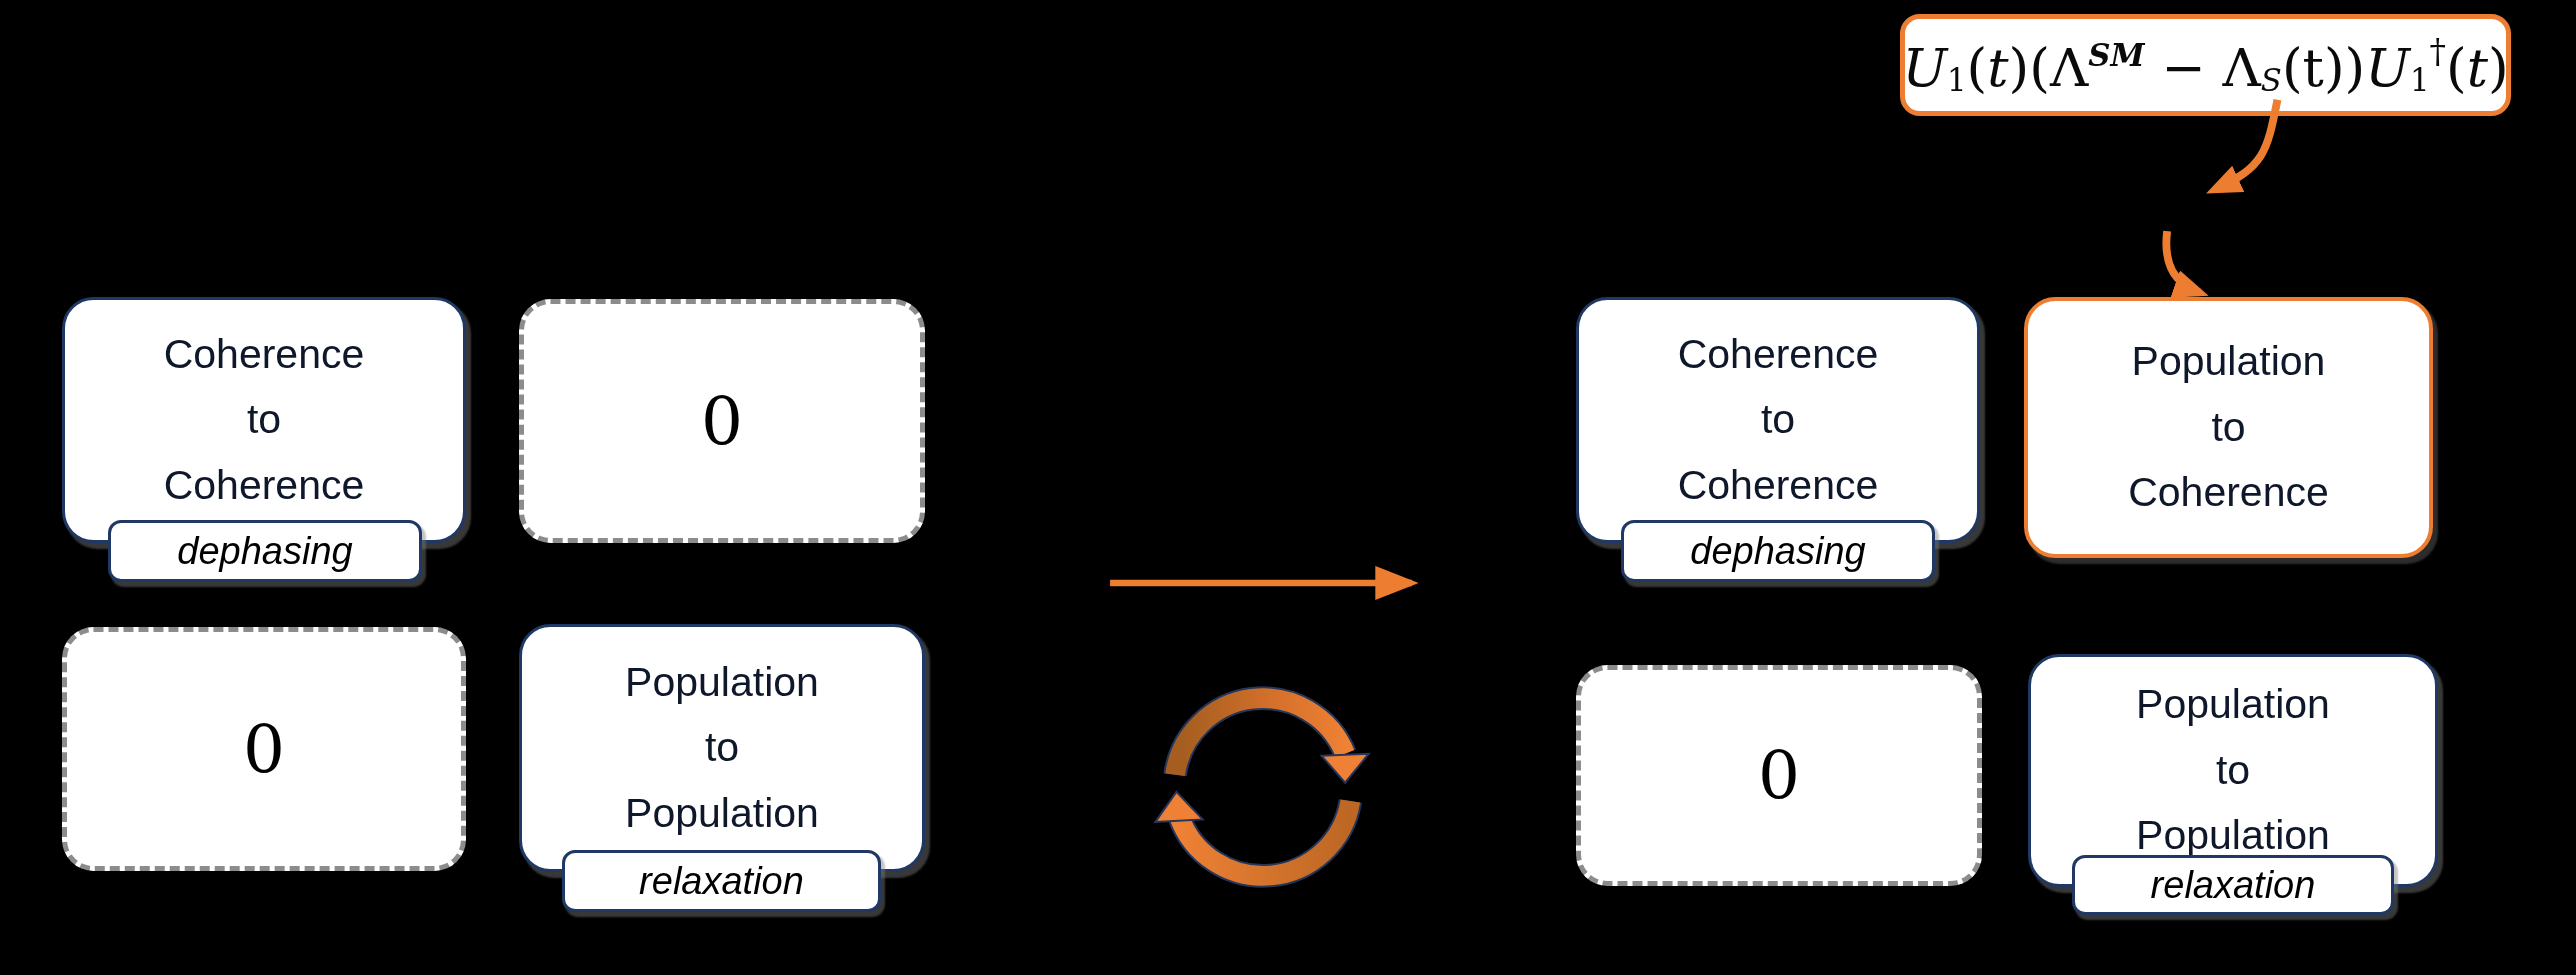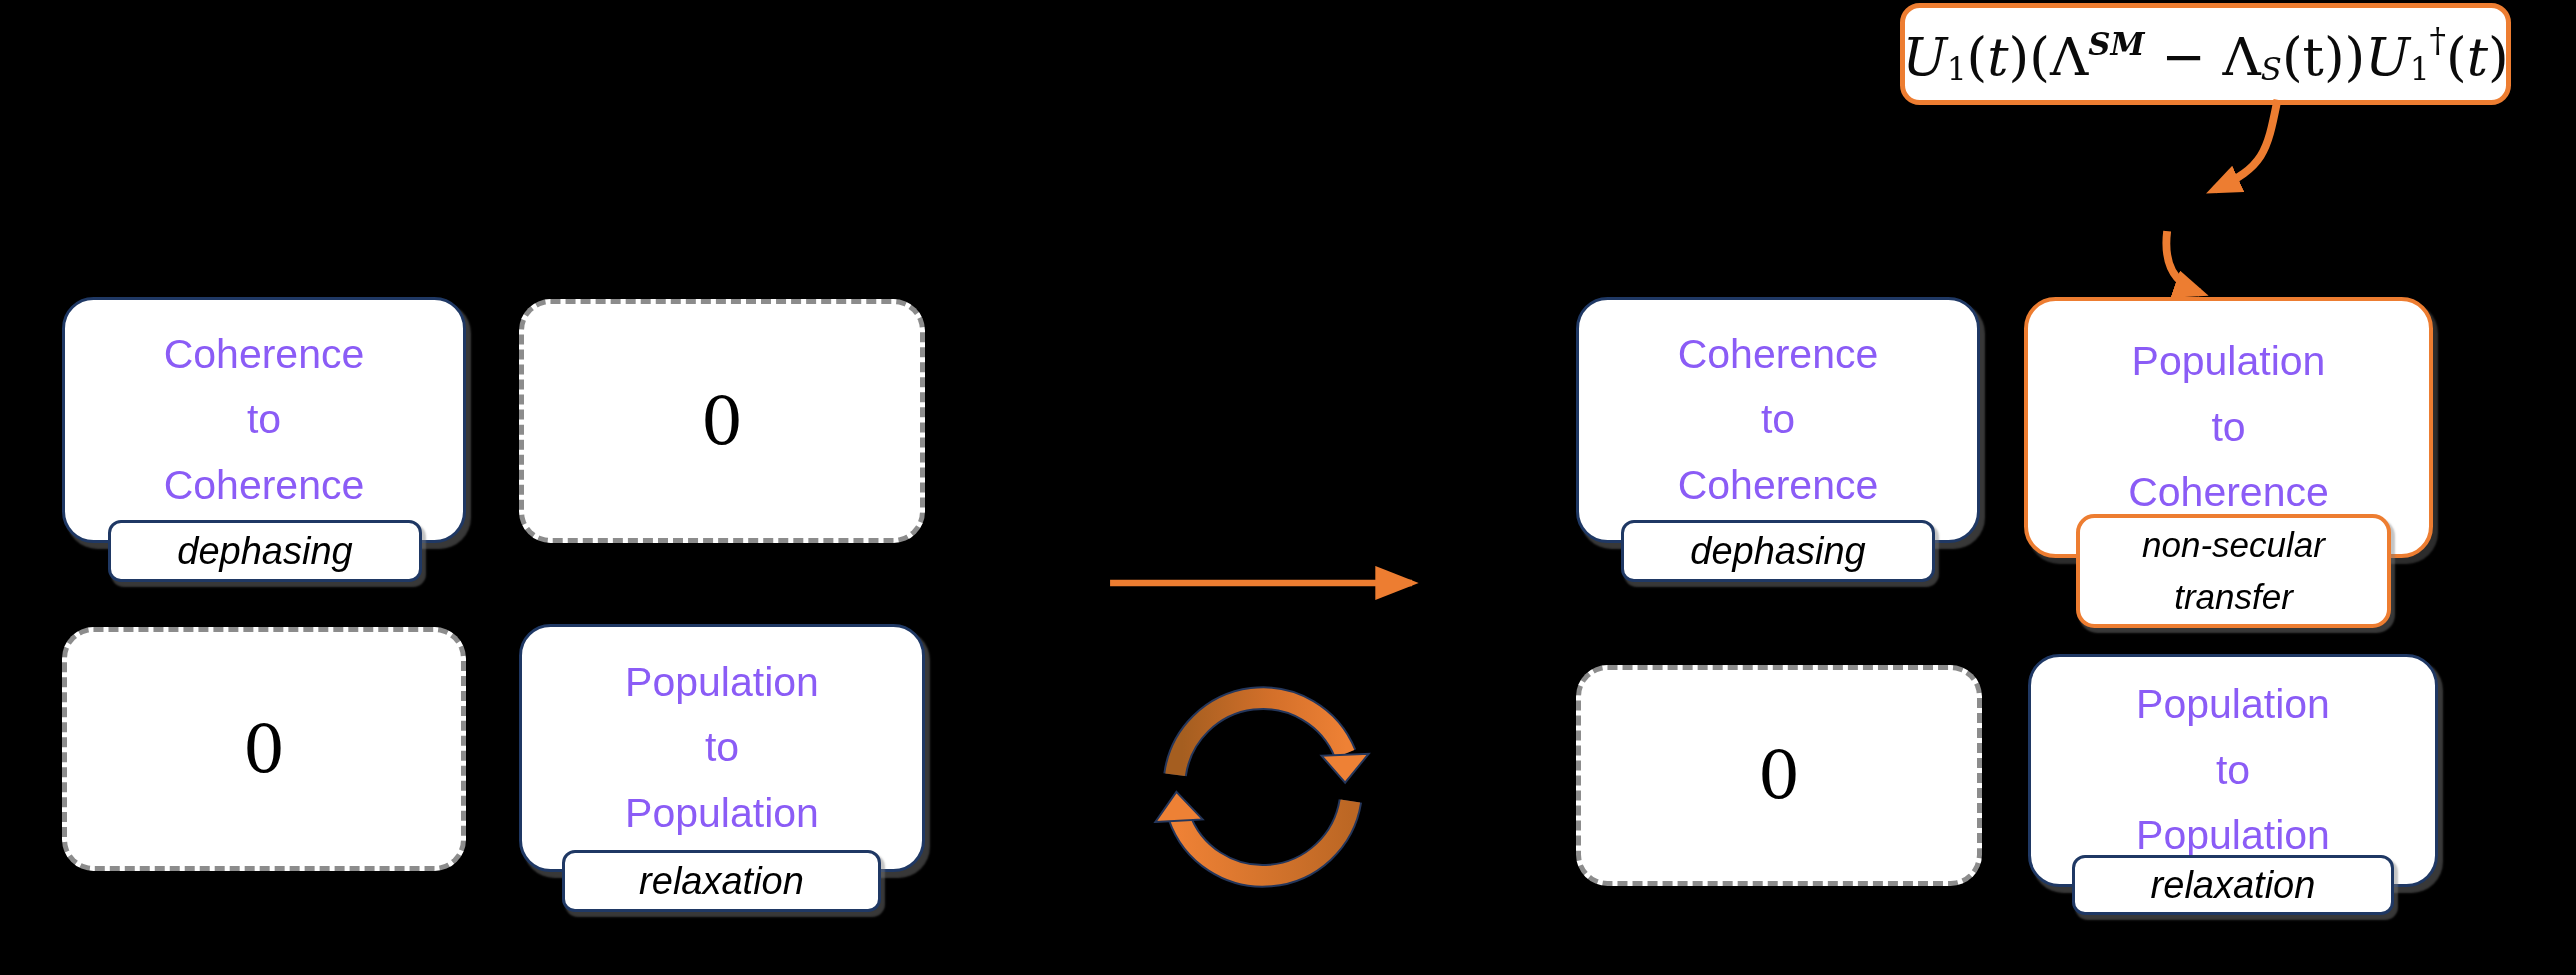--- a/index.html
+++ b/index.html
@@ -9,32 +9,32 @@
 
   .box{position:absolute;background:#fff;box-sizing:border-box;
        display:flex;align-items:center;justify-content:center;z-index:2;}
   .box.solid{border:3.9px solid #1F3864;border-radius:31.5px;
        box-shadow:4.6px 5.3px 2px rgba(125,125,125,0.45);}
   .box.dashed{border:5.3px dashed #8C8C8C;border-radius:31.5px;}
   .box.orange{border:4.6px solid #ED7D31;border-radius:31.5px;
        box-shadow:4.6px 5.3px 2px rgba(125,125,125,0.35);}
 
   .title{white-space:pre-line;text-align:center;font-size:41px;line-height:1.6;
-         color:#8b5cf6;letter-spacing:0;}
+         color:#0f172a;letter-spacing:0;}
   .zero{font-family:"DejaVu Serif",serif;font-size:66px;color:#000;}
 
   .badge{position:absolute;background:#fff;box-sizing:border-box;z-index:3;
          display:flex;align-items:center;justify-content:center;
          font-style:italic;color:#000;text-align:center;
          box-shadow:3.9px 4.6px 2px rgba(125,125,125,0.45);}
   .badge.navy{border:3.9px solid #1F3864;border-radius:13px;font-size:38px;margin-top:16px;}
   .badge.orangeb{border:4.6px solid #ED7D31;border-radius:18.4px;font-size:35px;
          line-height:1.5;white-space:pre-line;}
 
-  .formula-box{position:absolute;left:1900px;top:3px;width:611px;height:102px;
+  .formula-box{position:absolute;left:1900px;top:14px;width:611px;height:102px;
          background:#fff;border:5.3px solid #ED7D31;border-radius:19.7px;
          box-sizing:border-box;display:flex;align-items:center;justify-content:center;
          z-index:4;white-space:nowrap;}
   .formula{font-family:"DejaVu Serif",serif;font-size:53px;color:#0a0a0a;}
   .formula .it{font-style:italic;}
   .formula .rm{font-style:normal;}
   .formula .sub{font-size:58%;vertical-align:-16%;font-style:normal;}
   .formula .subit{font-size:58%;vertical-align:-16%;font-style:italic;}
   .formula .supit{font-size:58%;vertical-align:55%;font-style:italic;font-weight:bold;}
   .formula .sup{font-size:62%;vertical-align:58%;font-style:normal;}
@@ -73,22 +73,20 @@
 to
 Coherence</div>
   </div>
   <div class="badge navy" style="left:1621px;top:504px;width:314px;height:62px">dephasing</div>
 
   <div class="box orange" style="left:2024px;top:297px;width:409px;height:261px">
     <div class="title">Population
 to
 Coherence</div>
   </div>
-  <div class="badge orangeb" style="left:2076px;top:514px;width:315px;height:114px">non-secular
-transfer</div>
 
   <div class="box dashed" style="left:1576px;top:665px;width:406px;height:221px">
     <div class="zero">0</div>
   </div>
 
   <div class="box solid" style="left:2028px;top:654px;width:410px;height:233px">
     <div class="title">Population
 to
 Population</div>
   </div>

